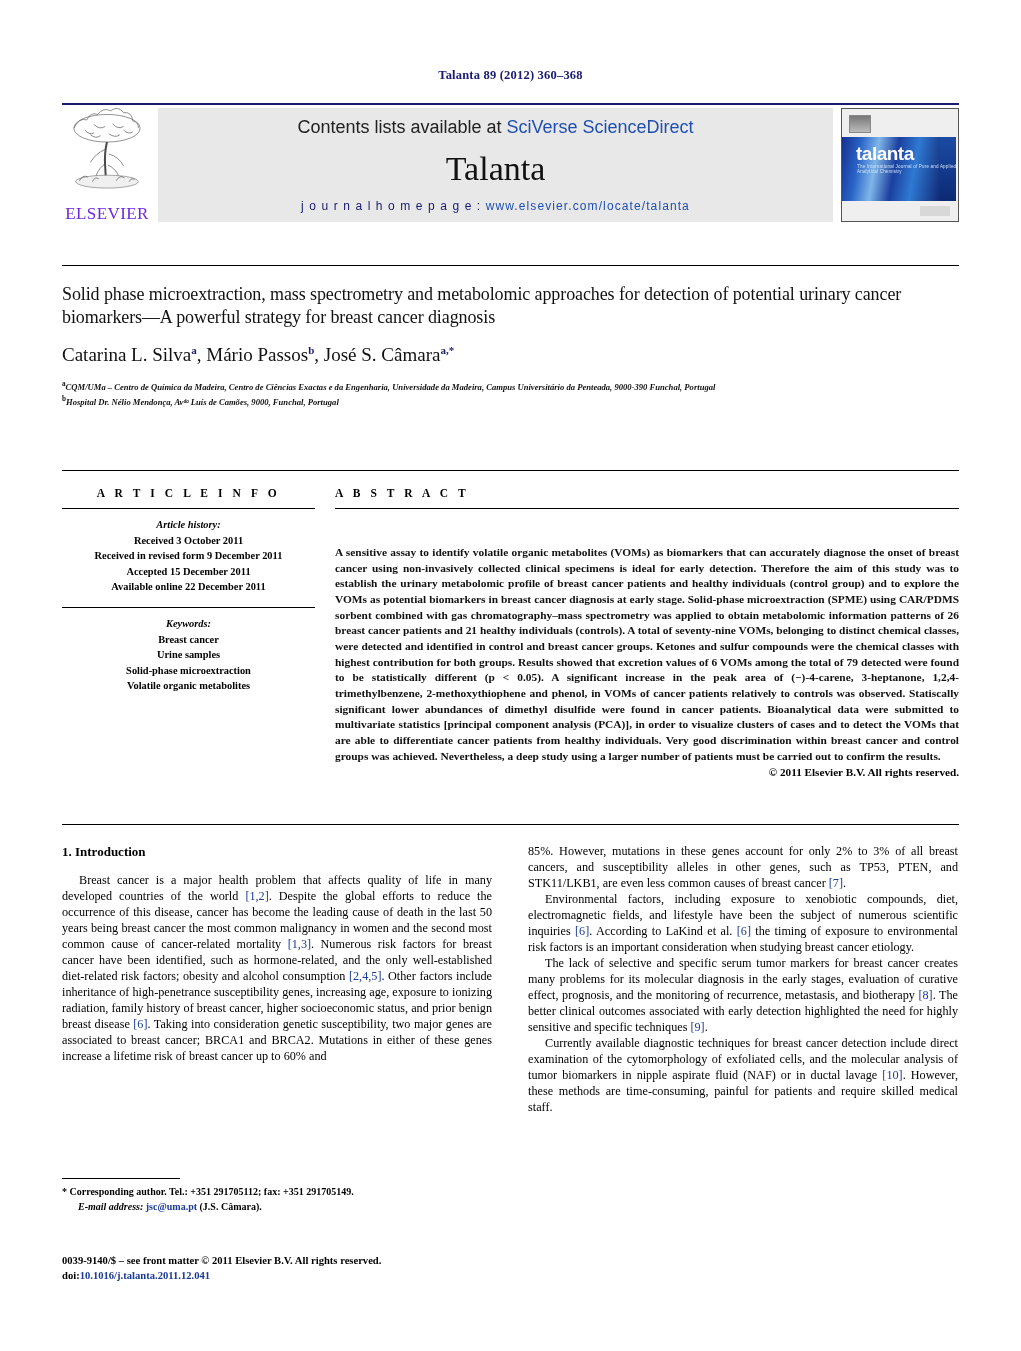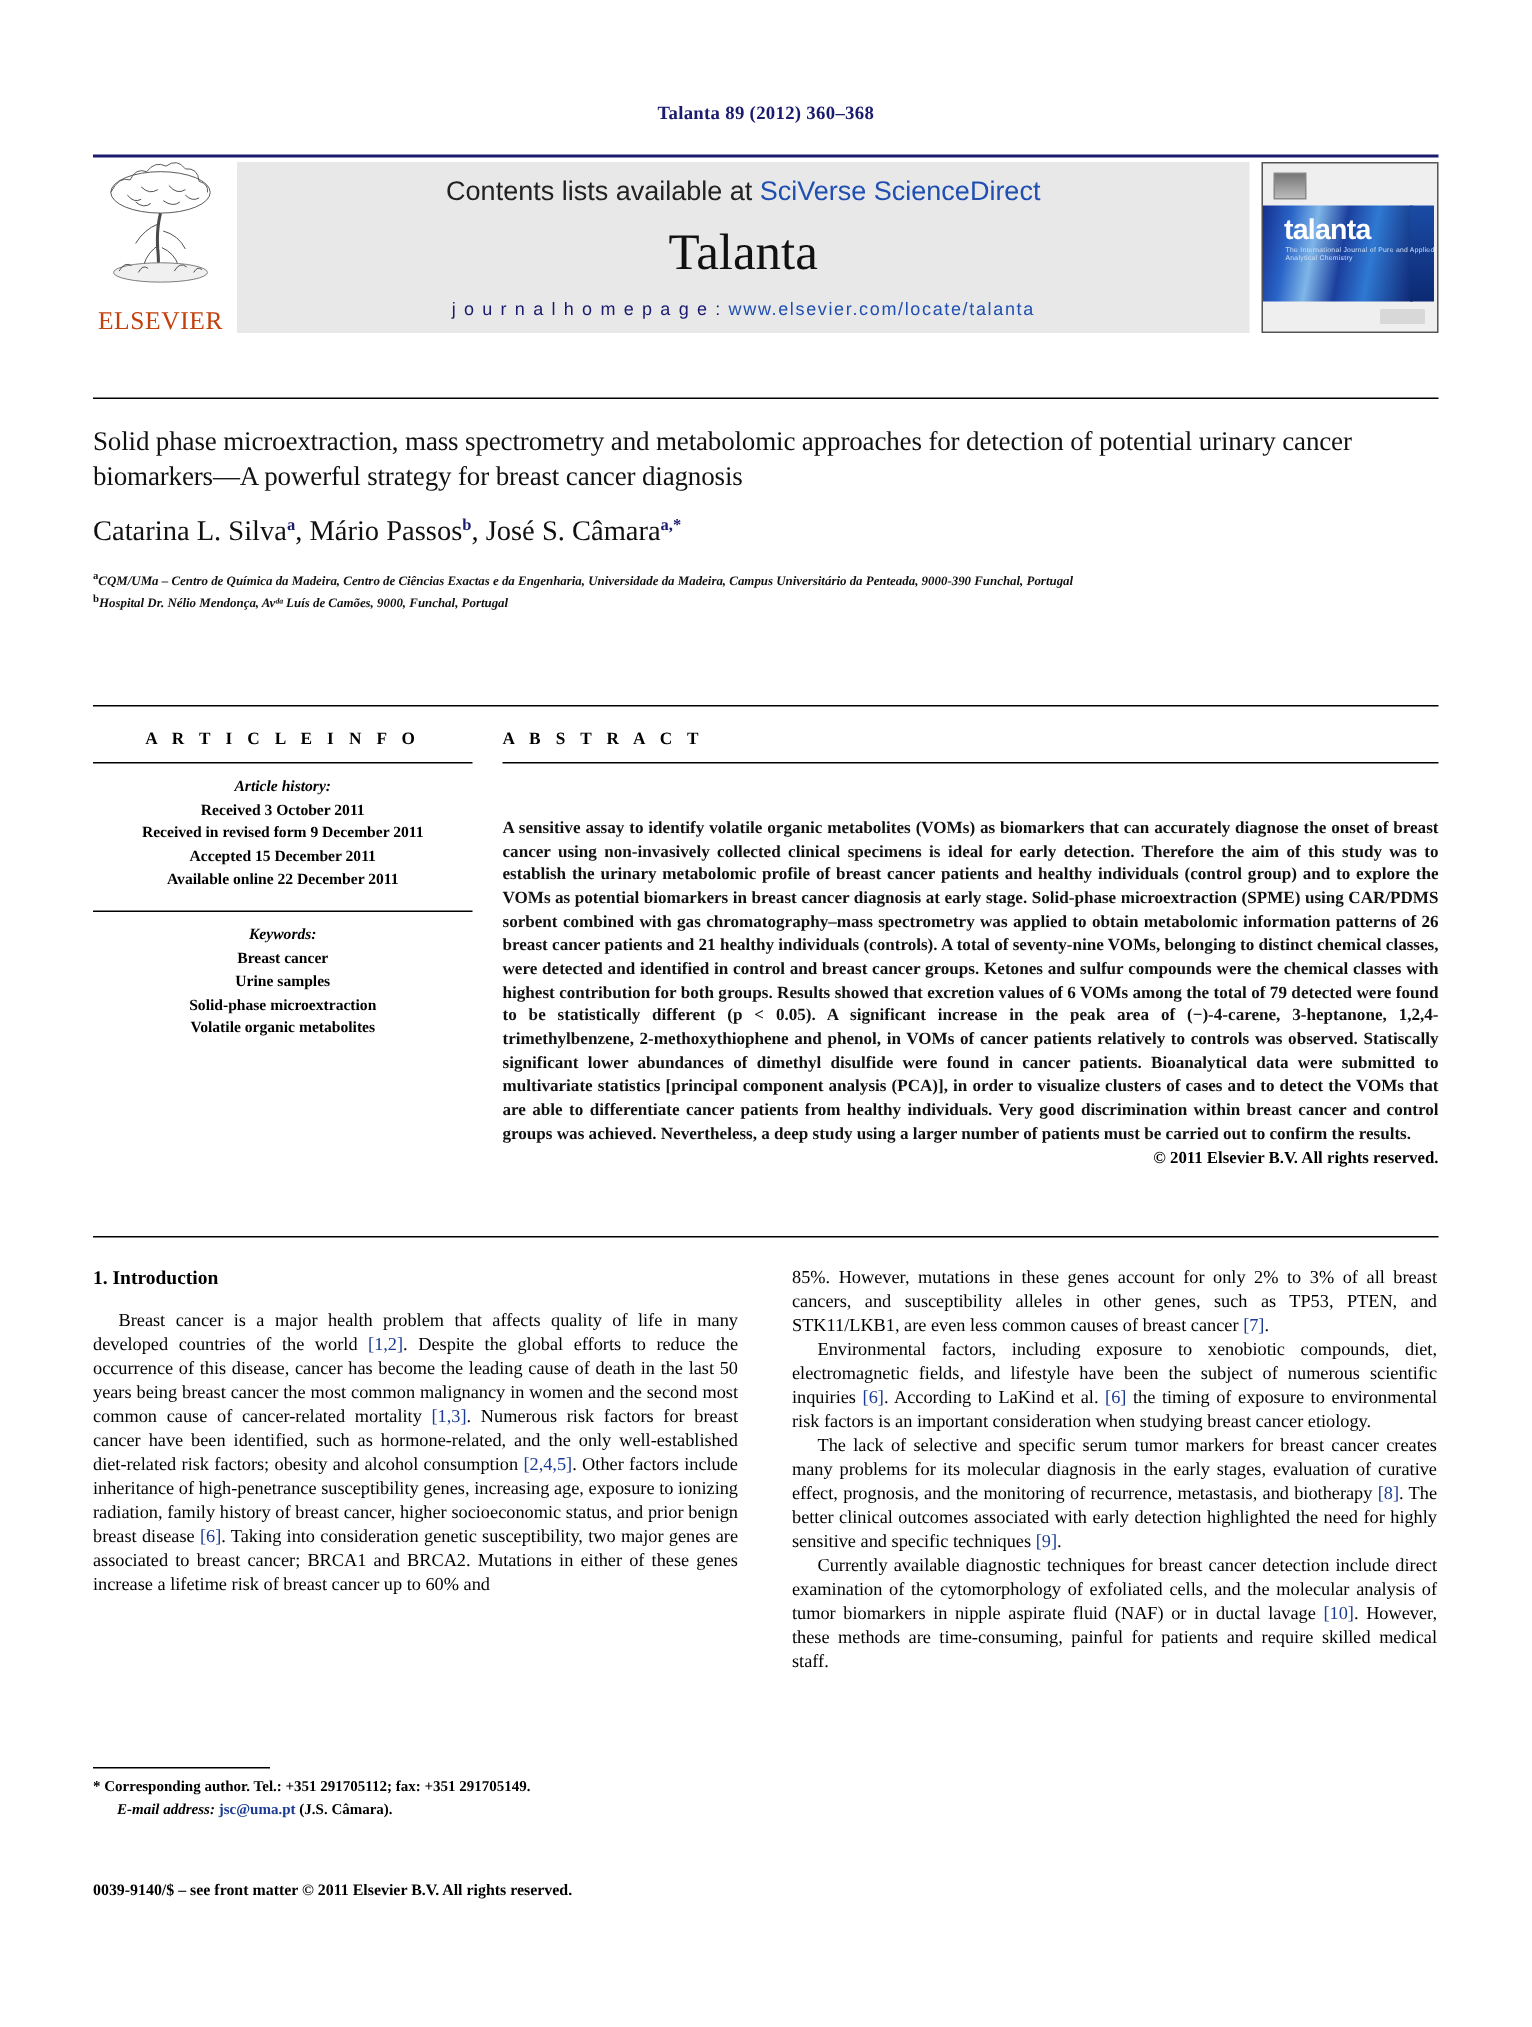--- a/index.html
+++ b/index.html
@@ -54,21 +54,21 @@
     display: flex;
     flex-direction: column;
     justify-content: flex-end;
     align-items: center;
   }
   .tree-svg { display:block; }
   .elsevier-word {
     font-family: "Liberation Serif", serif;
     font-size: 17px;
     letter-spacing: 0.4px;
-    color: #c2410c;
+    color: #6d28d9;
     font-weight: normal;
     line-height: 1;
     margin-top: 16px;
   }
   .masthead-center {
     flex: 1 1 auto;
     background: #e8e8e8;
     margin-left: 6px;
     margin-right: 8px;
     display: flex;
@@ -432,15 +432,16 @@
     <div class="fn-text">* Corresponding author. Tel.: +351 291705112; fax: +351 291705149.</div>
     <div class="fn-text" style="padding-left:16px;text-indent:0">
       <span class="ital">E-mail address:</span>
       <span class="fn-mail">jsc@uma.pt</span>
       <span>(J.S. Câmara).</span>
     </div>
   </div>
 
   <div class="issn-block">
     <div>0039-9140/$ – see front matter © 2011 Elsevier B.V. All rights reserved.</div>
+    <div><span>doi:</span><span class="doi">10.1016/j.talanta.2011.12.041</span></div>
   </div>
 
 </div>
 
 </body></html>

